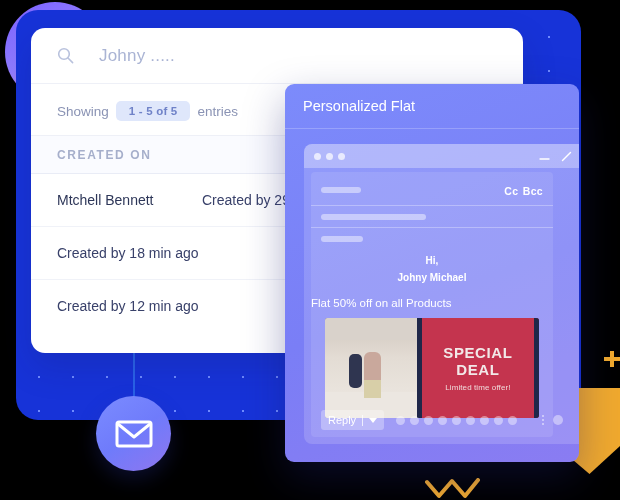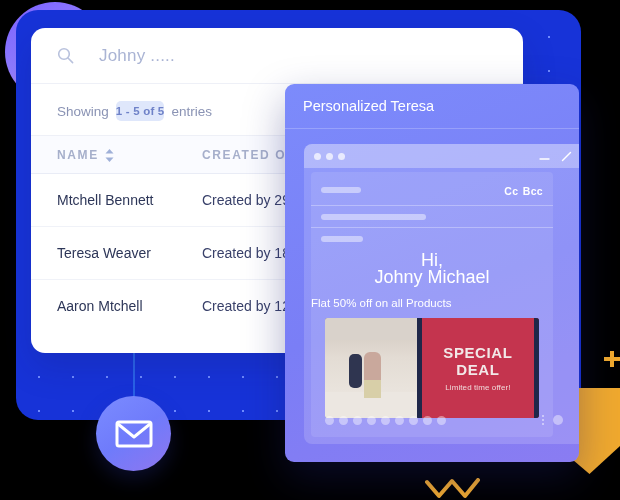--- a/index.html
+++ b/index.html
@@ -55,21 +55,21 @@
   .search-icon{flex:0 0 auto;margin-right:11px;display:block;}
   .search-text{
     font-size:17px;color:#aab4d4;letter-spacing:.2px;
   }
   .showing-row{
     display:flex;align-items:center;gap:7px;padding:17px 26px 14px 26px;
     font-size:13.5px;color:#8a93b4;
   }
   .pill{
     background:#dfe7fb;color:#6f82c8;border-radius:5px;
-    padding:4px 0;font-size:11.5px;font-weight:600;letter-spacing:.2px;
+    padding:4px 13px;font-size:11.5px;font-weight:600;letter-spacing:.2px;
   }
   .thead{
     display:flex;padding:12px 26px 11px 26px;background:#fafbff;
     border-top:1px solid #eef0f7;border-bottom:1px solid #e9ecf6;
   }
   .th{
     font-size:12px;letter-spacing:1.6px;color:#a6afcb;font-weight:600;
     display:flex;align-items:center;gap:6px;
   }
   .th-name{width:145px;}
@@ -123,21 +123,21 @@
   }
   .field-row{
     display:flex;align-items:center;justify-content:space-between;
     padding:9px 10px 6px 10px;border-bottom:1px solid rgba(255,255,255,.30);
   }
   .bar{background:rgba(255,255,255,.45);height:6px;border-radius:3px;}
   .ccbcc{color:#ffffff;font-size:10.5px;font-weight:700;letter-spacing:.3px;}
   .field-row2{padding:8px 10px 7px 10px;border-bottom:1px solid rgba(255,255,255,.30);}
   .field-row3{padding:8px 10px 4px 10px;}
   .greet{
-    text-align:center;color:#ffffff;font-size:18px;font-weight:400;
+    text-align:center;color:#ffffff;font-size:10px;font-weight:700;
     line-height:17px;margin-top:6px;
   }
   .offer{
     text-align:left;color:#ffffff;font-size:11.5px;margin-top:11px;margin-bottom:9px;
   }
   .promo{
     margin:0 14px;height:100px;border-radius:3px;overflow:hidden;display:flex;
     background:#1f2749;
   }
   .promo-photo{
@@ -218,50 +218,41 @@
       <span class="search-text">Johny .....</span>
     </div>
 
     <div class="showing-row">
       <span>Showing</span>
       <span class="pill">1 - 5 of 5</span>
       <span>entries</span>
     </div>
 
     <div class="thead">
-      <div class="th th-name">
-        <span>NAME</span>
-        <svg width="9" height="13" viewBox="0 0 9 13">
-          <polygon points="4.5,0 8.5,4.6 0.5,4.6" fill="#9fb0d8"></polygon>
-          <polygon points="4.5,13 8.5,8.4 0.5,8.4" fill="#9fb0d8"></polygon>
-        </svg>
-      </div>
       <div class="th">
         <span>CREATED ON</span>
       </div>
     </div>
 
     <div class="trow">
       <div class="td td-name">Mtchell Bennett</div>
       <div class="td td-created">Created by 29 min ago</div>
     </div>
     <div class="trow">
-      <div class="td td-name">Teresa Weaver</div>
       <div class="td td-created">Created by 18 min ago</div>
     </div>
     <div class="trow">
-      <div class="td td-name">Aaron Mtchell</div>
       <div class="td td-created">Created by 12 min ago</div>
     </div>
 
   </div>
 
   <div class="email-panel">
 
-    <div class="email-panel-title">Personalized Teresa</div>
+    <div class="email-panel-title">Personalized Flat</div>
 
     <div class="mail-client">
 
       <div class="mail-titlebar">
         <div class="dots">
           <div class="dot"></div>
           <div class="dot"></div>
           <div class="dot"></div>
         </div>
         <div class="winbtns">
@@ -312,20 +303,27 @@
             <div class="ph-shorts"></div>
           </div>
           <div class="promo-deal">
             <div class="deal-1">SPECIAL</div>
             <div class="deal-1">DEAL</div>
             <div class="deal-2">Limited time offer!</div>
           </div>
         </div>
 
         <div class="mail-footer">
+          <div class="reply-btn">
+            <span>Reply</span>
+            <span class="reply-div"></span>
+            <svg width="8" height="5" viewBox="0 0 8 5">
+              <polygon points="0,0 8,0 4,5" fill="#ffffff"></polygon>
+            </svg>
+          </div>
           <div class="fdots">
             <div class="fdot"></div>
             <div class="fdot"></div>
             <div class="fdot"></div>
             <div class="fdot"></div>
             <div class="fdot"></div>
             <div class="fdot"></div>
             <div class="fdot"></div>
             <div class="fdot"></div>
             <div class="fdot"></div>

